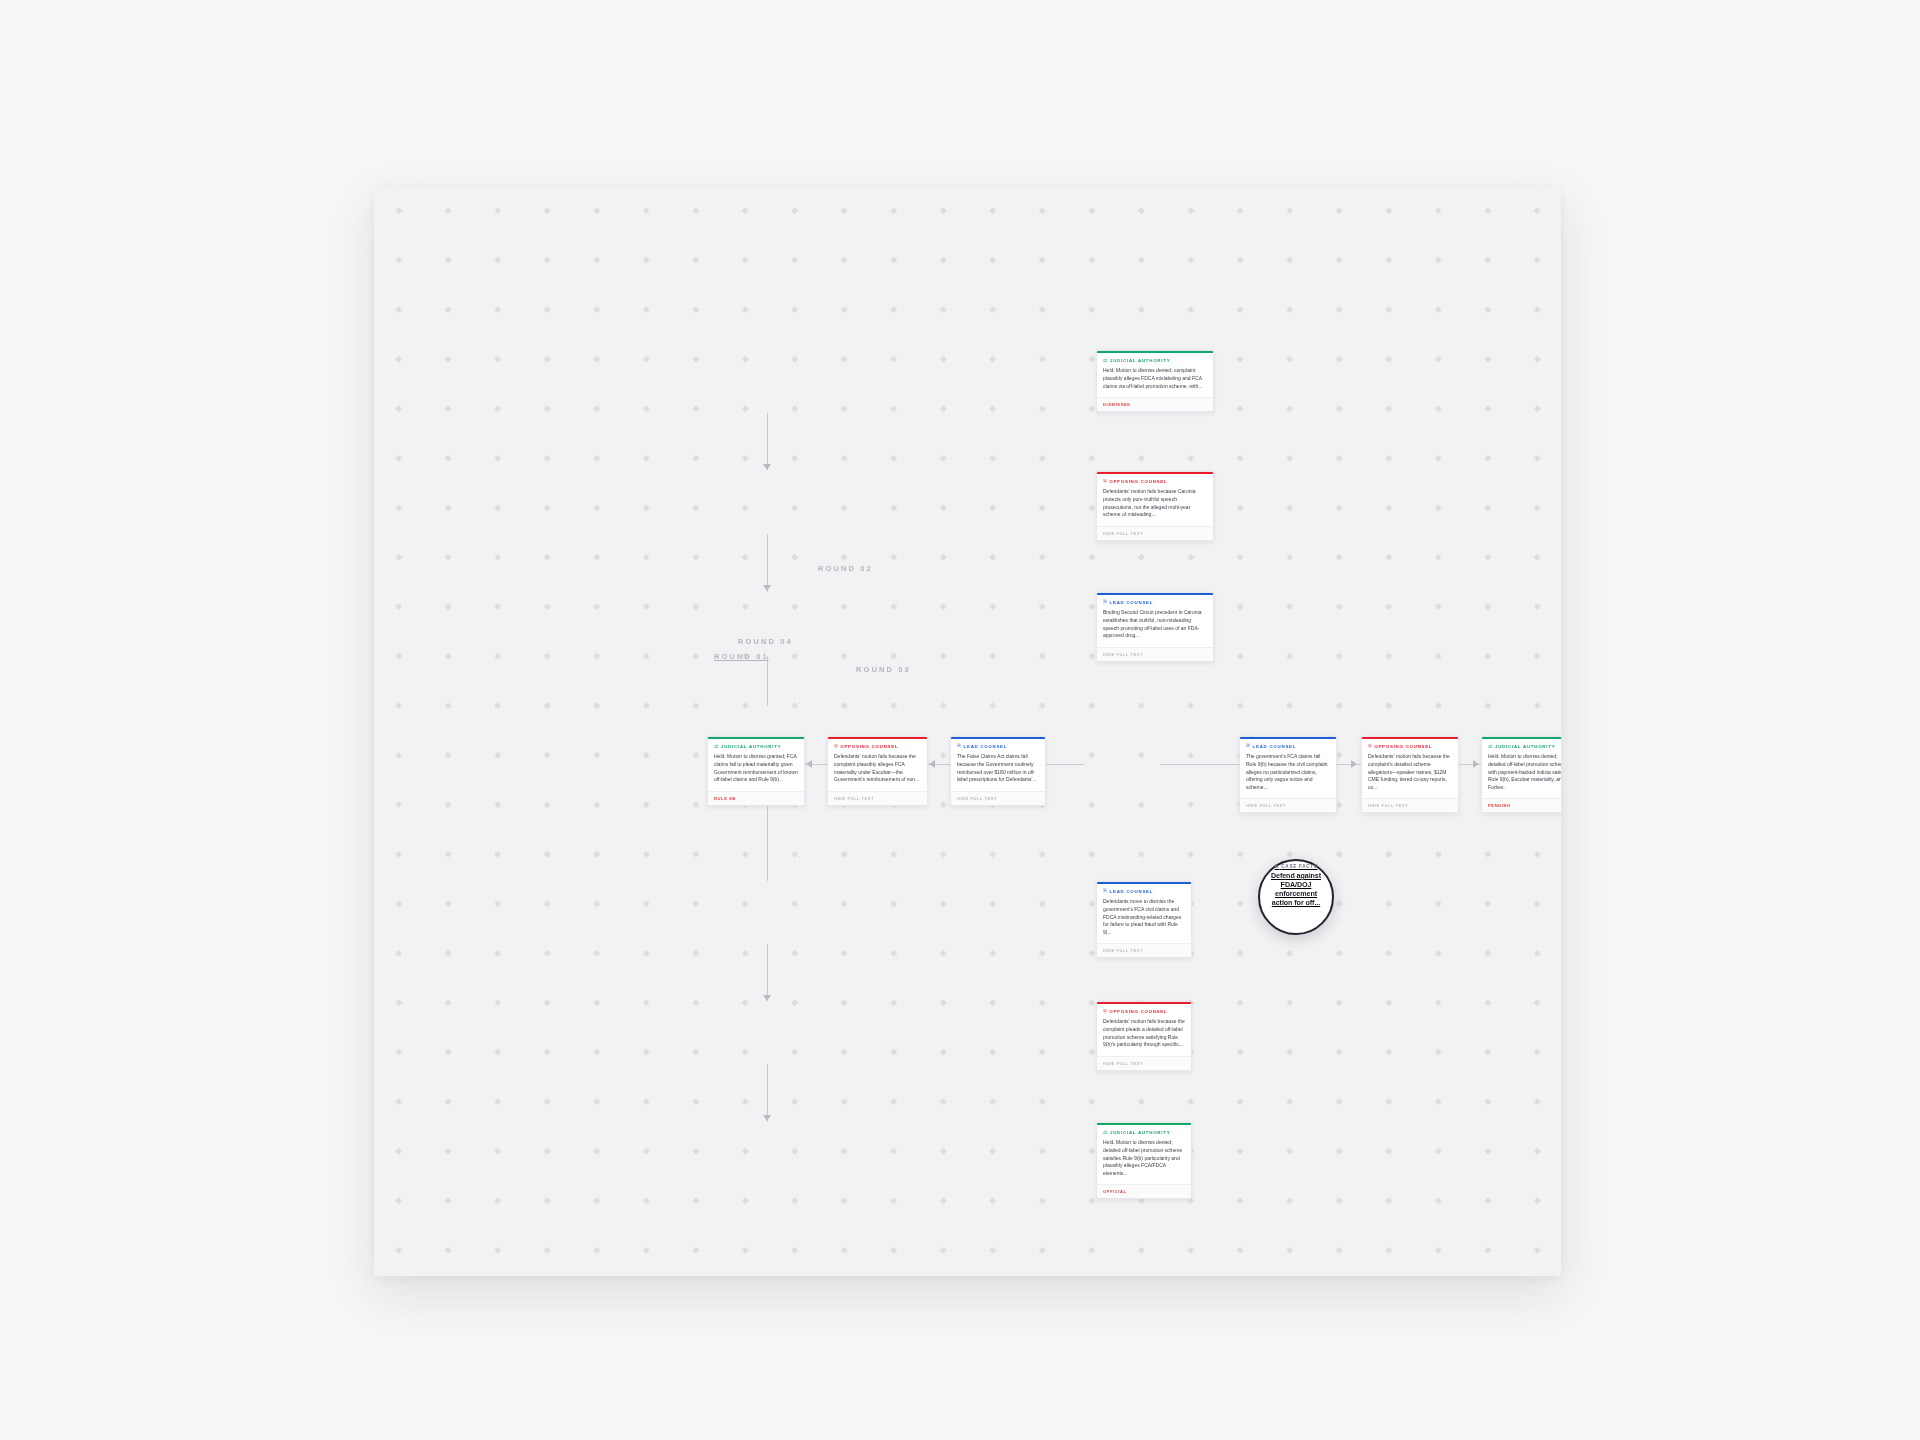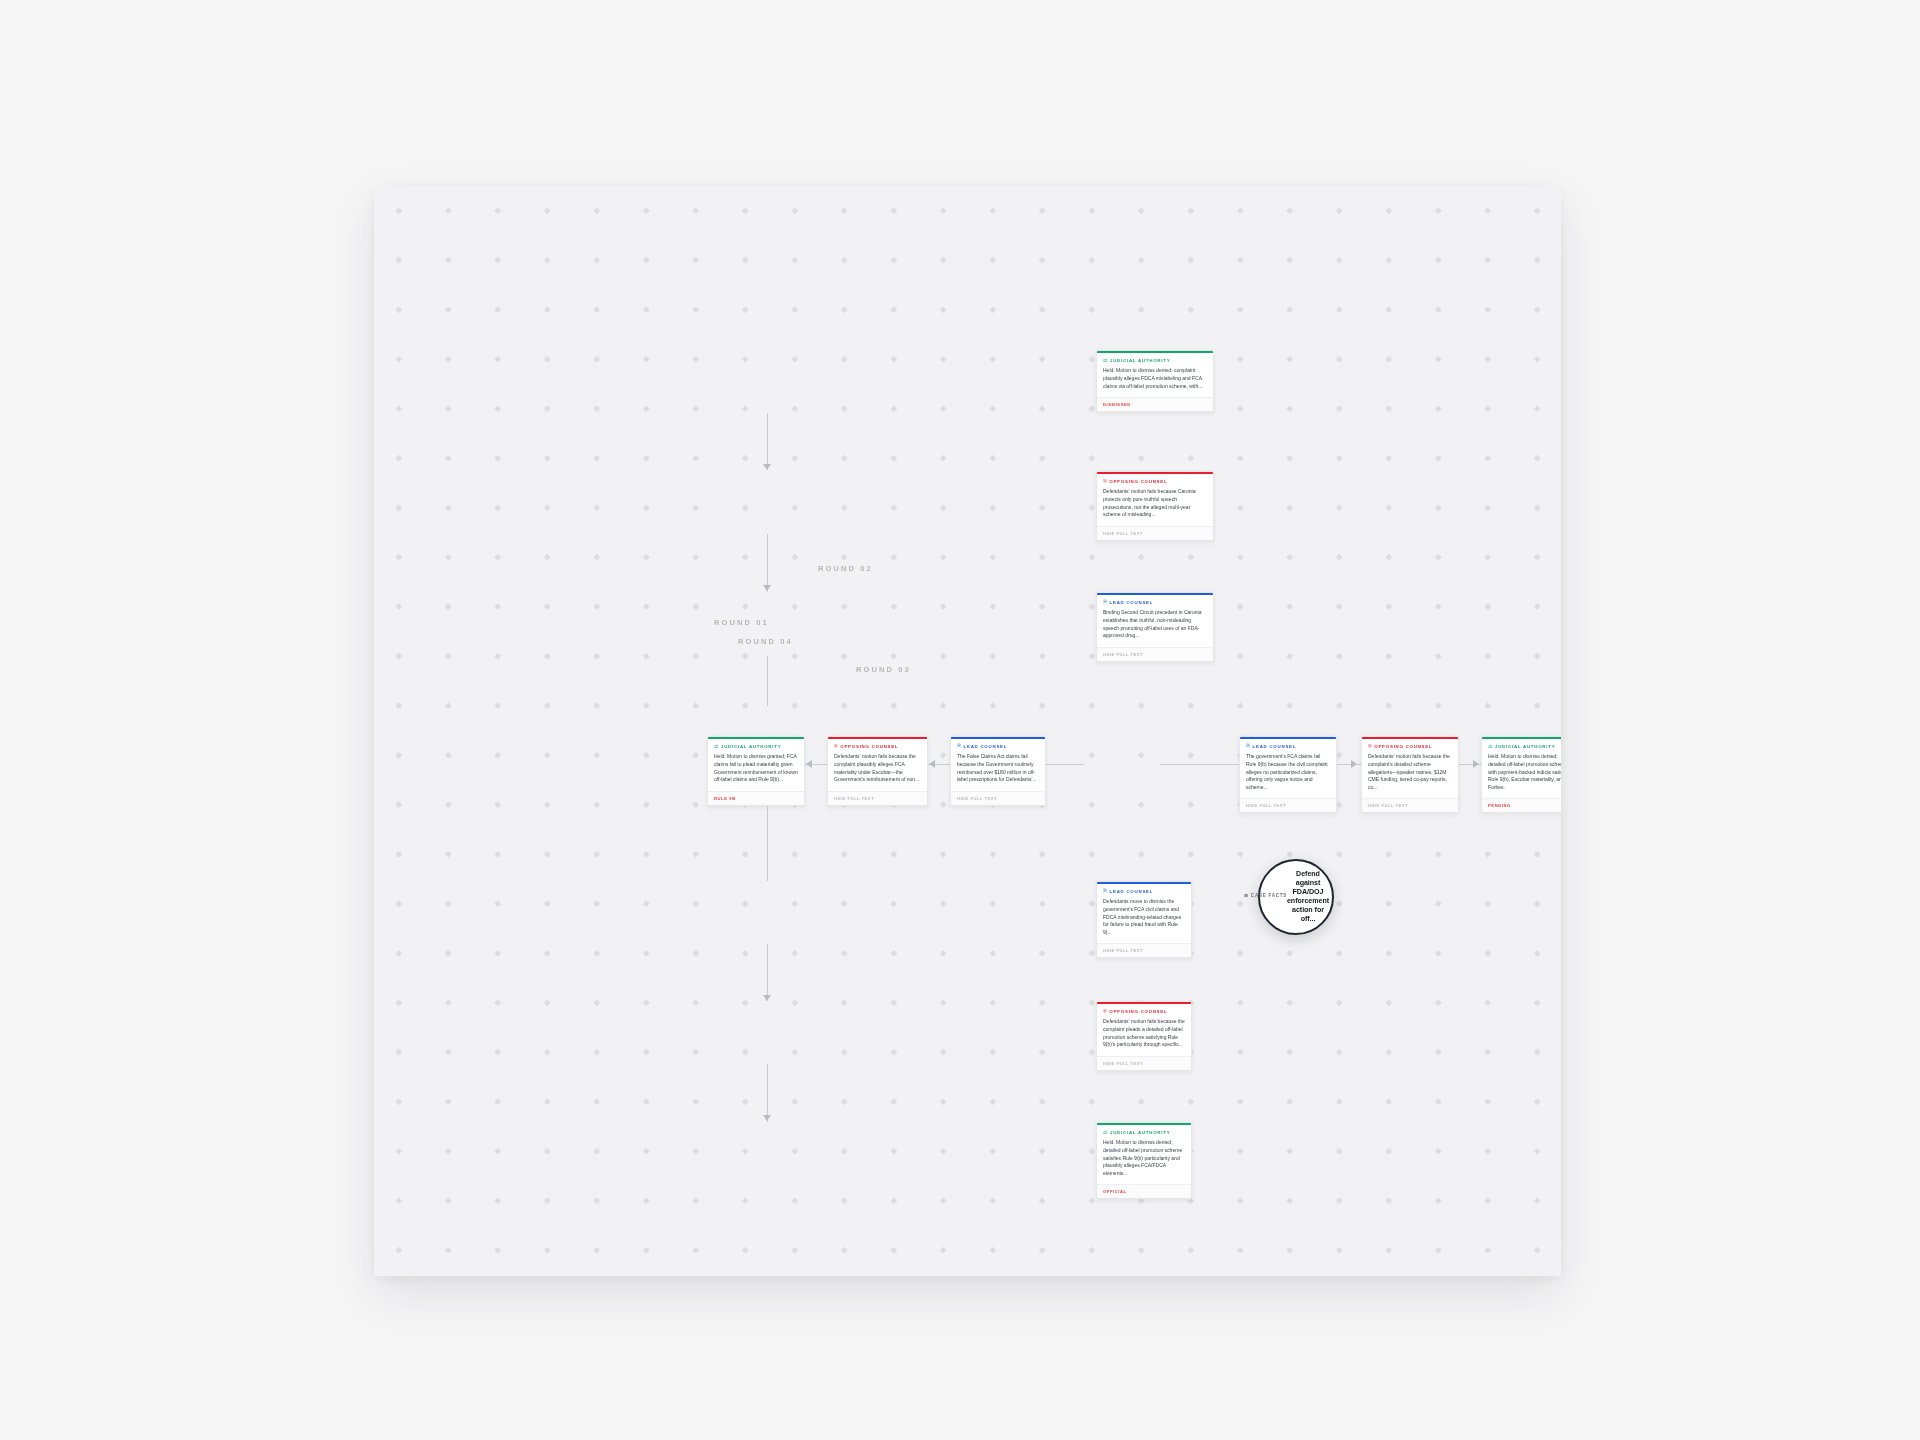--- a/index.html
+++ b/index.html
@@ -77,27 +77,28 @@
   #center-node {
     position: absolute;
     left: 884px;
     top: 673px;
     width: 76px;
     height: 76px;
     border-radius: 50%;
     background: #ffffff;
     border: 2.2px solid #1f2430;
     display: flex;
-    flex-direction: row;
+    flex-direction: column;
     align-items: center;
-    justify-content: flex-end;
+    justify-content: flex-start;
     text-align: center;
     box-shadow: 0 4px 14px rgba(25,28,38,.18);
     z-index: 12;
     padding: 3px;
+    text-decoration: underline;
   }
   #center-node .cn-kicker {
     font-size: 4.6px;
     letter-spacing: .7px;
     color: #6b7180;
     font-weight: 700;
     margin-bottom: 3px;
     white-space: nowrap;
   }
   #center-node .cn-title {
@@ -210,21 +211,21 @@
     <div class="conn conn-h" style="left:672px; top:578px; width:38px;"></div>
 
     <div class="conn conn-h" style="left:786px; top:578px; width:79px;"></div>
 
     <div class="conn conn-h" style="left:963px; top:578px; width:24px;"></div>
     <div class="arrow arrow-right" style="left:977px; top:574px;"></div>
 
     <div class="conn conn-h" style="left:1085px; top:578px; width:22px;"></div>
     <div class="arrow arrow-right" style="left:1099px; top:574px;"></div>
 
-    <div class="round-label" style="left:328px; top:432px;">ROUND 01</div>
+    <div class="round-label" style="left:328px; top:466px;text-decoration:underline;">ROUND 01</div>
     <div class="round-label" style="left:432px; top:378px;">ROUND 02</div>
     <div class="round-label" style="left:470px; top:479px;">ROUND 03</div>
     <div class="round-label" style="left:352px; top:451px;">ROUND 04</div>
 
     <div id="center-node">
       <div class="cn-kicker">
         <span>⚖</span>
         <span>CASE FACTS</span>
       </div>
       <div class="cn-title">Defend against FDA/DOJ enforcement action for off...</div>

